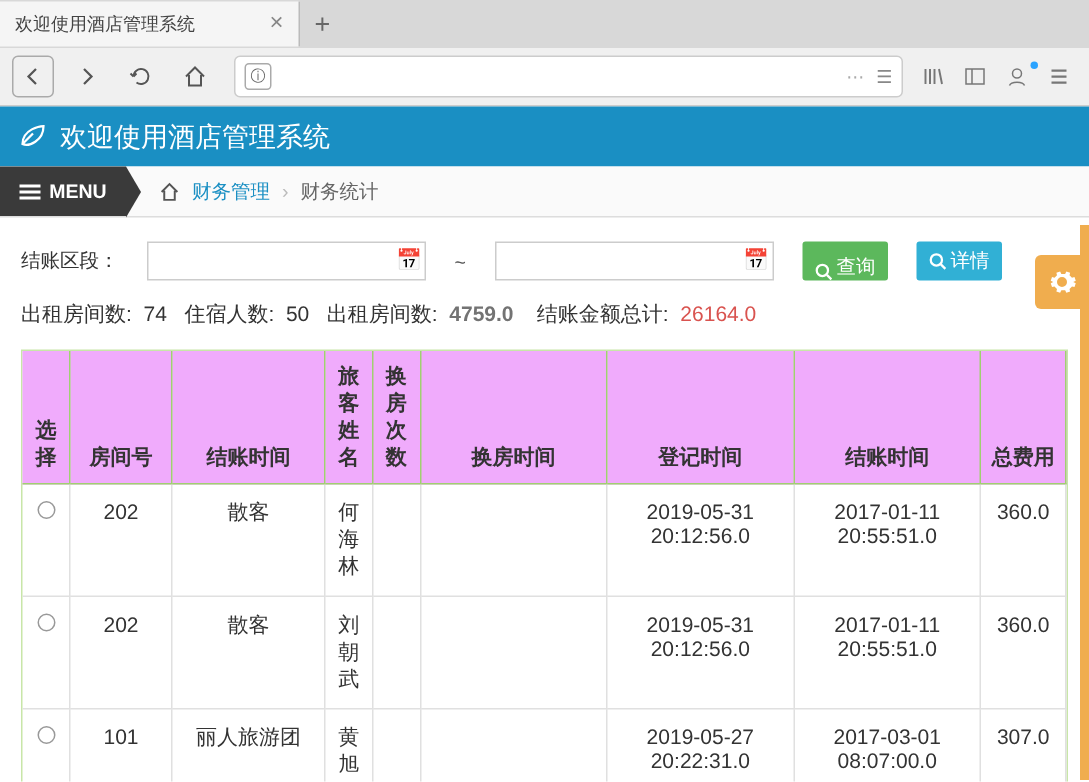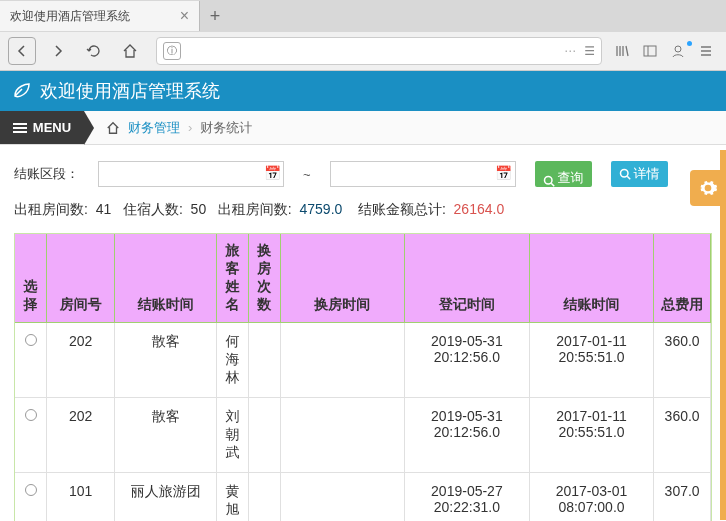--- a/index.html
+++ b/index.html
@@ -43,21 +43,21 @@
 .filter-row label { color: #333; }
 .date-input { position: relative; }
 .date-input input { width: 186px; height: 26px; border: 1px solid #ccc; padding: 0 24px 0 6px; font-size: 12px; }
 .cal-icon { position: absolute; right: 4px; top: 4px; width: 16px; height: 16px; color: #d08b2f; font-size: 14px; }
 .tilde { color: #555; }
 .btn { height: 26px; padding: 0 8px; border: none; border-radius: 2px; color: #fff; font-size: 13px; cursor: pointer; display: inline-flex; align-items: center; gap: 3px; }
 .btn-green { background: #5cb85c; align-items: flex-end; }
 .btn-blue { background: #31b0d5; }
 
 .stats-row { margin-bottom: 14px; color: #333; font-size: 14px; }
-.stats-row .v1 { color: #0c4a6e; }
+.stats-row .v1 { color: #737373; font-weight: bold; }
 .stats-row .v2 { color: #d9534f; }
 
 
 .tbl-wrap { border: 1px solid #c8e6a8; }
 table { width: 100%; border-collapse: collapse; }
 thead th { background: #f0abfc; color: #333; font-weight: bold; padding: 40px 4px 8px 4px; border-right: 1px solid #a0d070; border-bottom: 1px solid #a0d070; font-size: 14px; vertical-align: bottom; text-align: center; margin-top: 24px; }
 thead th.narrow { width: 28px; writing-mode: horizontal-tb; padding: 8px 2px; }
 tbody td { padding: 10px 6px; border-right: 1px solid #e0e0e0; border-bottom: 1px solid #e0e0e0; text-align: center; font-size: 14px; color: #333; vertical-align: top; }
 tbody td .radio { width: 12px; height: 12px; border: 1px solid #999; border-radius: 50%; display: inline-block; }
 
@@ -182,21 +182,21 @@
       <svg width="12" height="12" viewBox="0 0 16 16">
           <circle cx="7" cy="7" r="5" stroke="#fff" stroke-width="2" fill="none"></circle>
           <line x1="11" y1="11" x2="15" y2="15" stroke="#fff" stroke-width="2"></line>
         </svg>
       <span>详情</span>
     </button>
   </div>
 
   <div class="stats-row">
     <span>出租房间数:</span>
-    &nbsp;<span>41</span>
+    &nbsp;<span>74</span>
     &nbsp;&nbsp;<span>住宿人数:</span>
     &nbsp;<span>50</span>
     &nbsp;&nbsp;<span>出租房间数:</span>
     &nbsp;<span class="v1">4759.0</span>
     &nbsp;&nbsp;&nbsp;<span>结账金额总计:</span>
     &nbsp;<span class="v2">26164.0</span>
   </div>
 
   <div class="tbl-wrap">
     <table>

